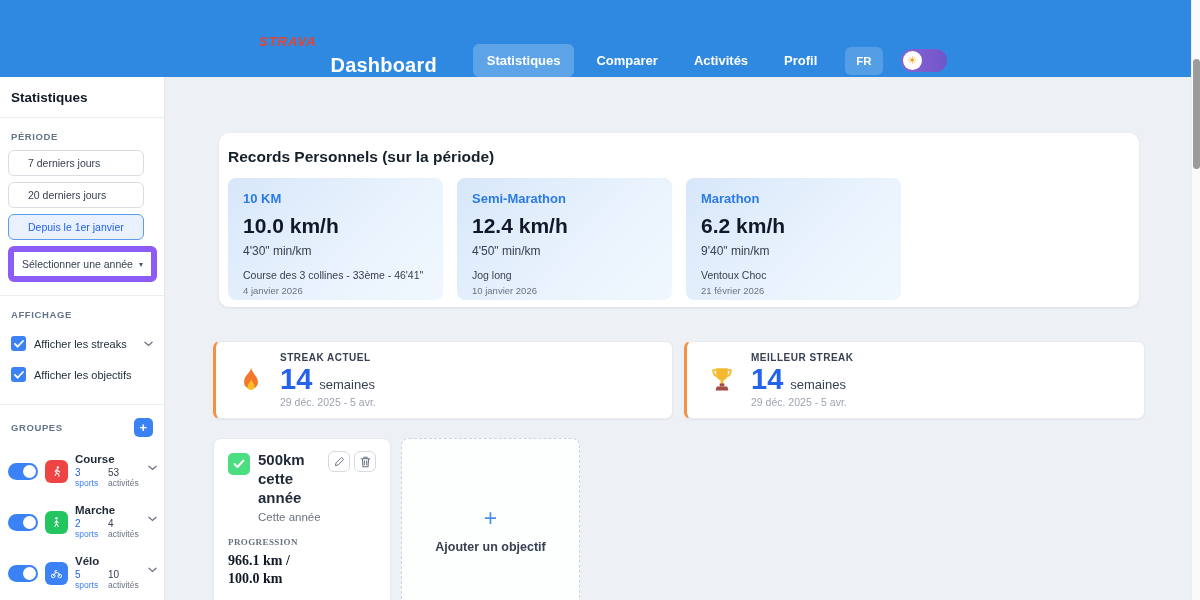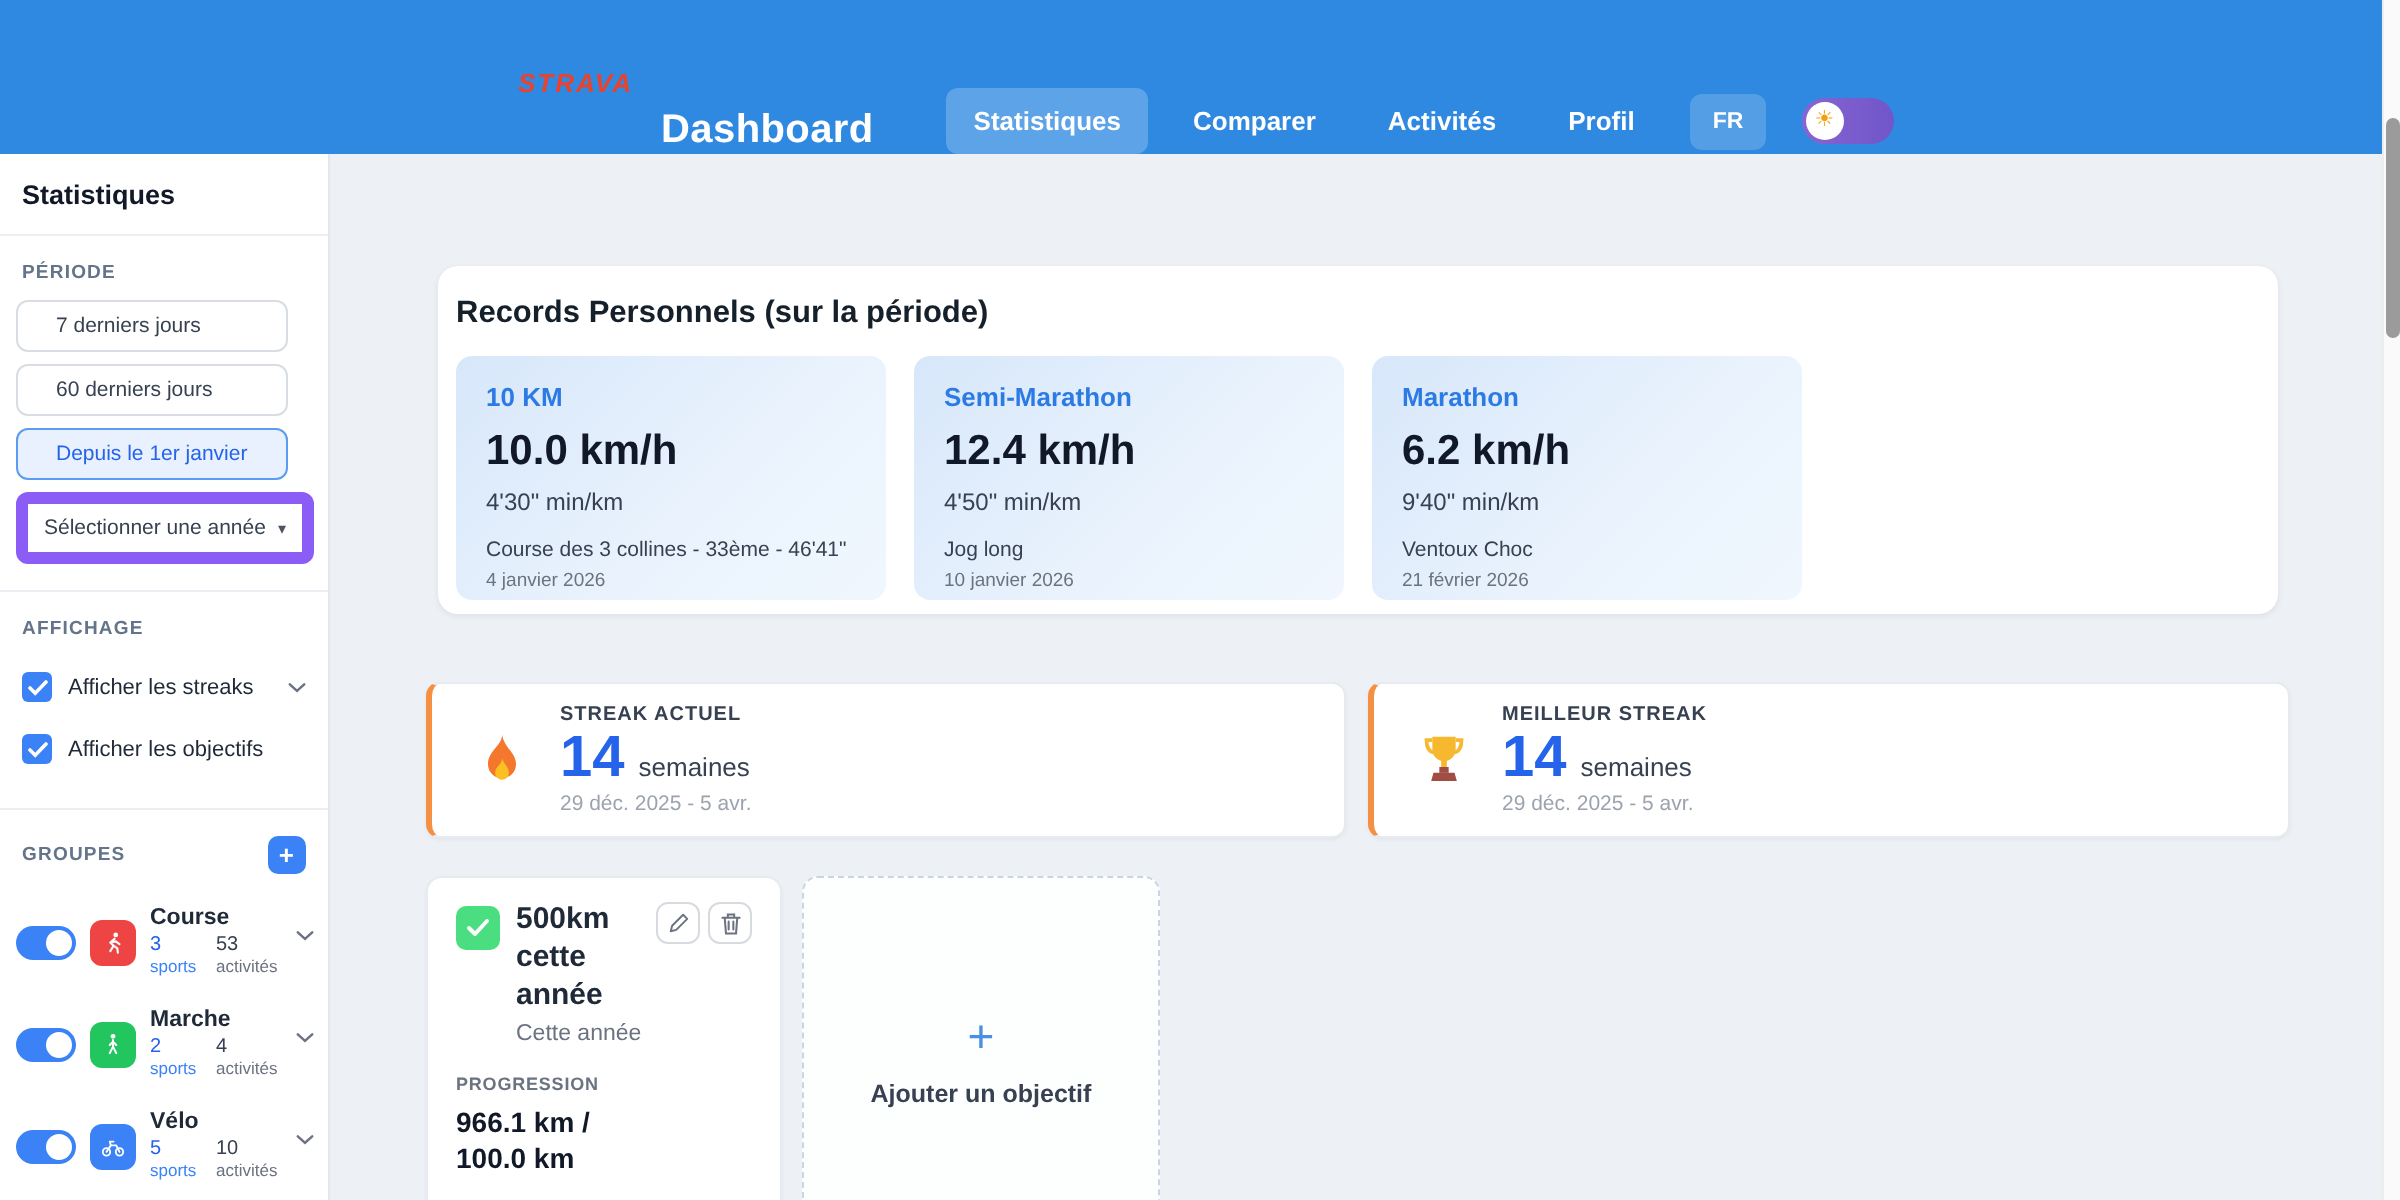--- a/index.html
+++ b/index.html
@@ -74,21 +74,21 @@
   .st-range { font-size:10.5px; color:#9CA3AF; margin-top:2px; }
 
   .goal-card { position:absolute; left:213px; top:438px; width:178px; height:200px; background:#fff; border:1px solid #E7EAEF; border-radius:8px; box-shadow:0 1px 2px rgba(16,24,40,.05); padding:12px 14px; }
   .goal-head { display:flex; align-items:flex-start; gap:8px; }
   .goal-check { width:22px; height:22px; border-radius:5px; background:#4ADE80; display:flex; align-items:center; justify-content:center; flex-shrink:0; margin-top:2px; }
   .goal-title { font-size:15px; font-weight:bold; color:#1F2937; line-height:1.25; flex:1; }
   .goal-actions { display:flex; gap:4px; }
   .icon-btn { width:22px; height:21px; border:1px solid #D7DBE0; border-radius:6px; background:#fff; display:flex; align-items:center; justify-content:center; cursor:pointer; }
   .goal-sub { font-size:11.5px; color:#6B7280; margin:4px 0 0 30px; }
   .goal-stats { display:flex; margin-top:14px; }
-  .goal-stat { width:50%; }
+  .goal-stat { width:50%;font-family:Liberation Serif, serif; }
   .gs-label { font-size:9px; font-weight:bold; letter-spacing:.4px; color:#6B7280; }
   .gs-value { font-size:14px; font-weight:bold; color:#111827; margin-top:5px; line-height:1.3; }
 
   .add-goal { position:absolute; left:401px; top:438px; width:179px; height:200px; border:1.5px dashed #CBD5E1; border-radius:8px; background:#FDFEFE; display:flex; flex-direction:column; align-items:center; justify-content:flex-start; padding-top:68px; gap:10px; cursor:pointer; }
   .add-plus { font-size:23px; color:#4A90E2; font-weight:400; line-height:1; }
   .add-label { font-size:12.5px; font-weight:600; color:#374151; }
 
   
   .scrollbar { position:absolute; right:0; top:0; width:9px; height:600px; background:#FAFAFA; border-left:1px solid #EDEDED; }
   .scroll-thumb { position:absolute; left:1px; top:59px; width:7px; height:110px; border-radius:4px; background:#9B9B9B; }
@@ -116,21 +116,21 @@
       </div>
     </div>
   </div>
 
   <div class="sidebar">
     <div class="sb-title">Statistiques</div>
     <div class="sb-divider"></div>
 
     <div class="sb-label">PÉRIODE</div>
     <button class="period-btn">7 derniers jours</button>
-    <button class="period-btn">60 derniers jours</button>
+    <button class="period-btn">20 derniers jours</button>
     <button class="period-btn active">Depuis le 1er janvier</button>
     <div class="year-select">
       <span>Sélectionner une année</span>
       <span class="caret">▾</span>
     </div>
 
     <div class="sb-divider" style="margin-top:13px;"></div>
     <div class="sb-label">AFFICHAGE</div>
 
     <div class="check-row">

